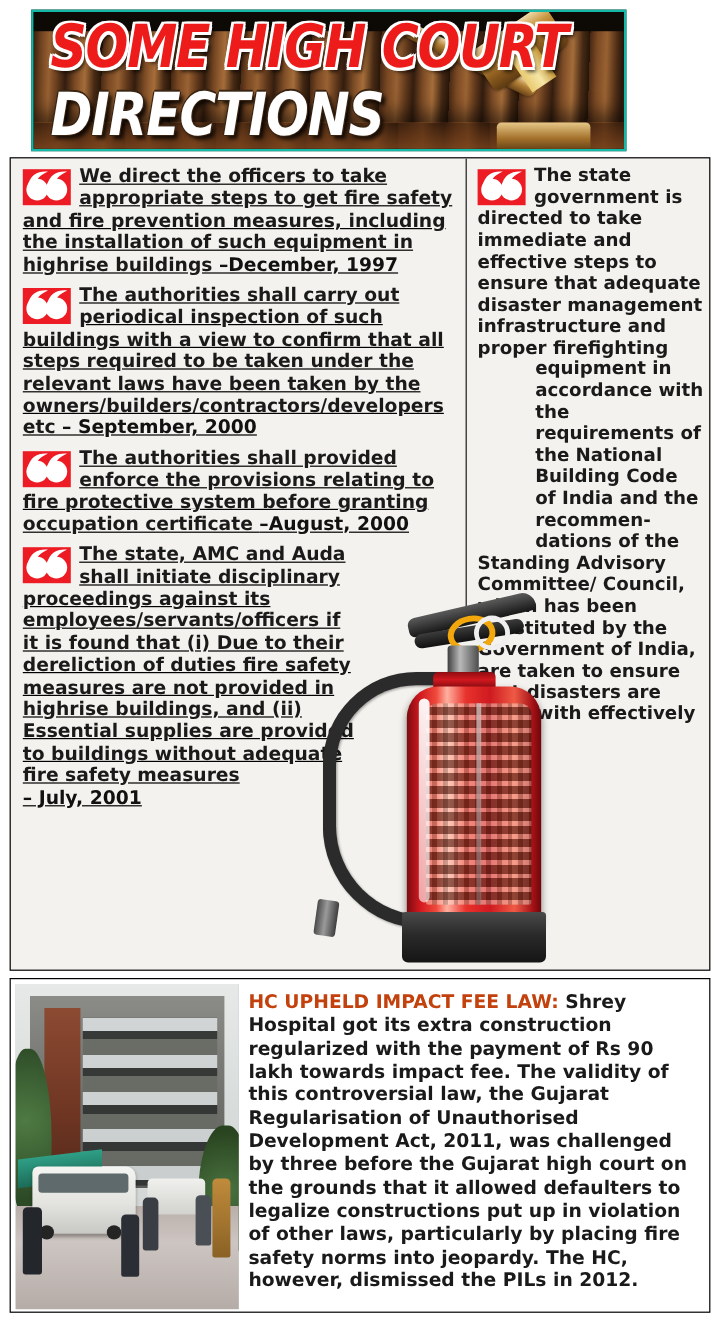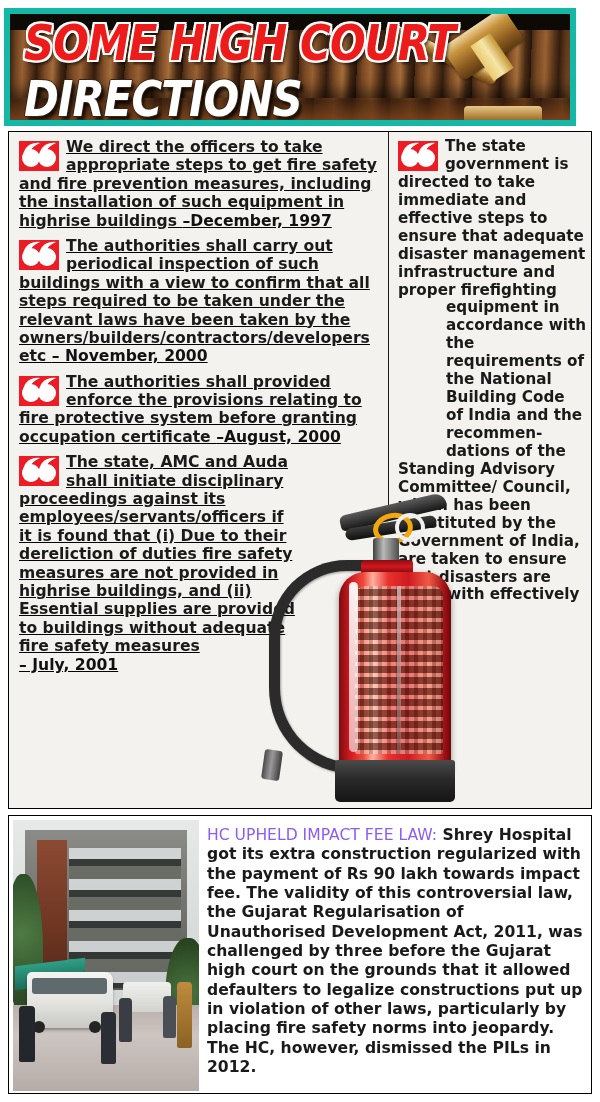--- a/index.html
+++ b/index.html
@@ -18,27 +18,27 @@
     width: 600px;
     height: 1102px;
     box-sizing: border-box;
     background: #ffffff;
     overflow: hidden;
   }
 
   
   .banner {
     position: absolute;
-    left: 4px;
+    left: 26px;
     top: 8px;
-    width: 572px;
+    width: 496px;
     height: 118px;
     overflow: hidden;
     background: #120c06;
-    border: 6px solid #14b8a6;
+    border: 2px solid #14b8a6;
     box-sizing: border-box;
   }
   .banner-shelf {
     position: absolute;
     inset: 0;
     background:
       linear-gradient(180deg, rgba(0,0,0,.55) 0%, rgba(0,0,0,.15) 18%, rgba(0,0,0,0) 40%),
       linear-gradient(180deg, rgba(0,0,0,0) 72%, rgba(60,30,12,.55) 82%, rgba(120,66,28,.85) 100%),
       repeating-linear-gradient(90deg,
         #3d2414 0px, #5a3418 10px, #7c4a22 20px, #462914 30px, #2c1a0d 38px,
@@ -493,22 +493,22 @@
   }
   .article p {
     margin: 0;
     font-family: "DejaVu Sans", sans-serif;
     font-weight: 700;
     font-size: 15.6px;
     line-height: 1.24;
     color: #1a1a1a;
   }
   .headline-kicker {
-    color: #8b5cf6;
-    font-weight: 400;
+    color: #c2410c;
+    font-weight: 700;
   }
 </style>
 </head>
 <body>
 
 <div class="infographic">
 
   <div class="banner">
     <div class="banner-shelf">
       <div class="banner-books"></div>
@@ -545,21 +545,21 @@
 
       <div class="quote-block">
         <span class="qmark">
           <svg width="40" height="30" viewBox="0 0 40 30" aria-hidden="true">
             <circle cx="12" cy="17" r="9" fill="#ffffff"></circle>
             <circle cx="28" cy="17" r="9" fill="#ffffff"></circle>
             <path d="M4 14 C6 4 14 1 21 2 C14 5 11 9 10 14 Z" fill="#ffffff"></path>
             <path d="M20 14 C22 4 30 1 37 2 C30 5 27 9 26 14 Z" fill="#ffffff"></path>
           </svg>
         </span>
-        <p class="qtext"><span>The authorities shall carry out periodical inspection of such buildings with a view to confirm that all steps required to be taken under the relevant laws have been taken by the owners/builders/contractors/developers etc </span><span class="datestamp">– November, 2000</span></p>
+        <p class="qtext"><span>The authorities shall carry out periodical inspection of such buildings with a view to confirm that all steps required to be taken under the relevant laws have been taken by the owners/builders/contractors/developers etc </span><span class="datestamp">– September, 2000</span></p>
       </div>
 
       <div class="quote-block">
         <span class="qmark">
           <svg width="40" height="30" viewBox="0 0 40 30" aria-hidden="true">
             <circle cx="12" cy="17" r="9" fill="#ffffff"></circle>
             <circle cx="28" cy="17" r="9" fill="#ffffff"></circle>
             <path d="M4 14 C6 4 14 1 21 2 C14 5 11 9 10 14 Z" fill="#ffffff"></path>
             <path d="M20 14 C22 4 30 1 37 2 C30 5 27 9 26 14 Z" fill="#ffffff"></path>
           </svg>

